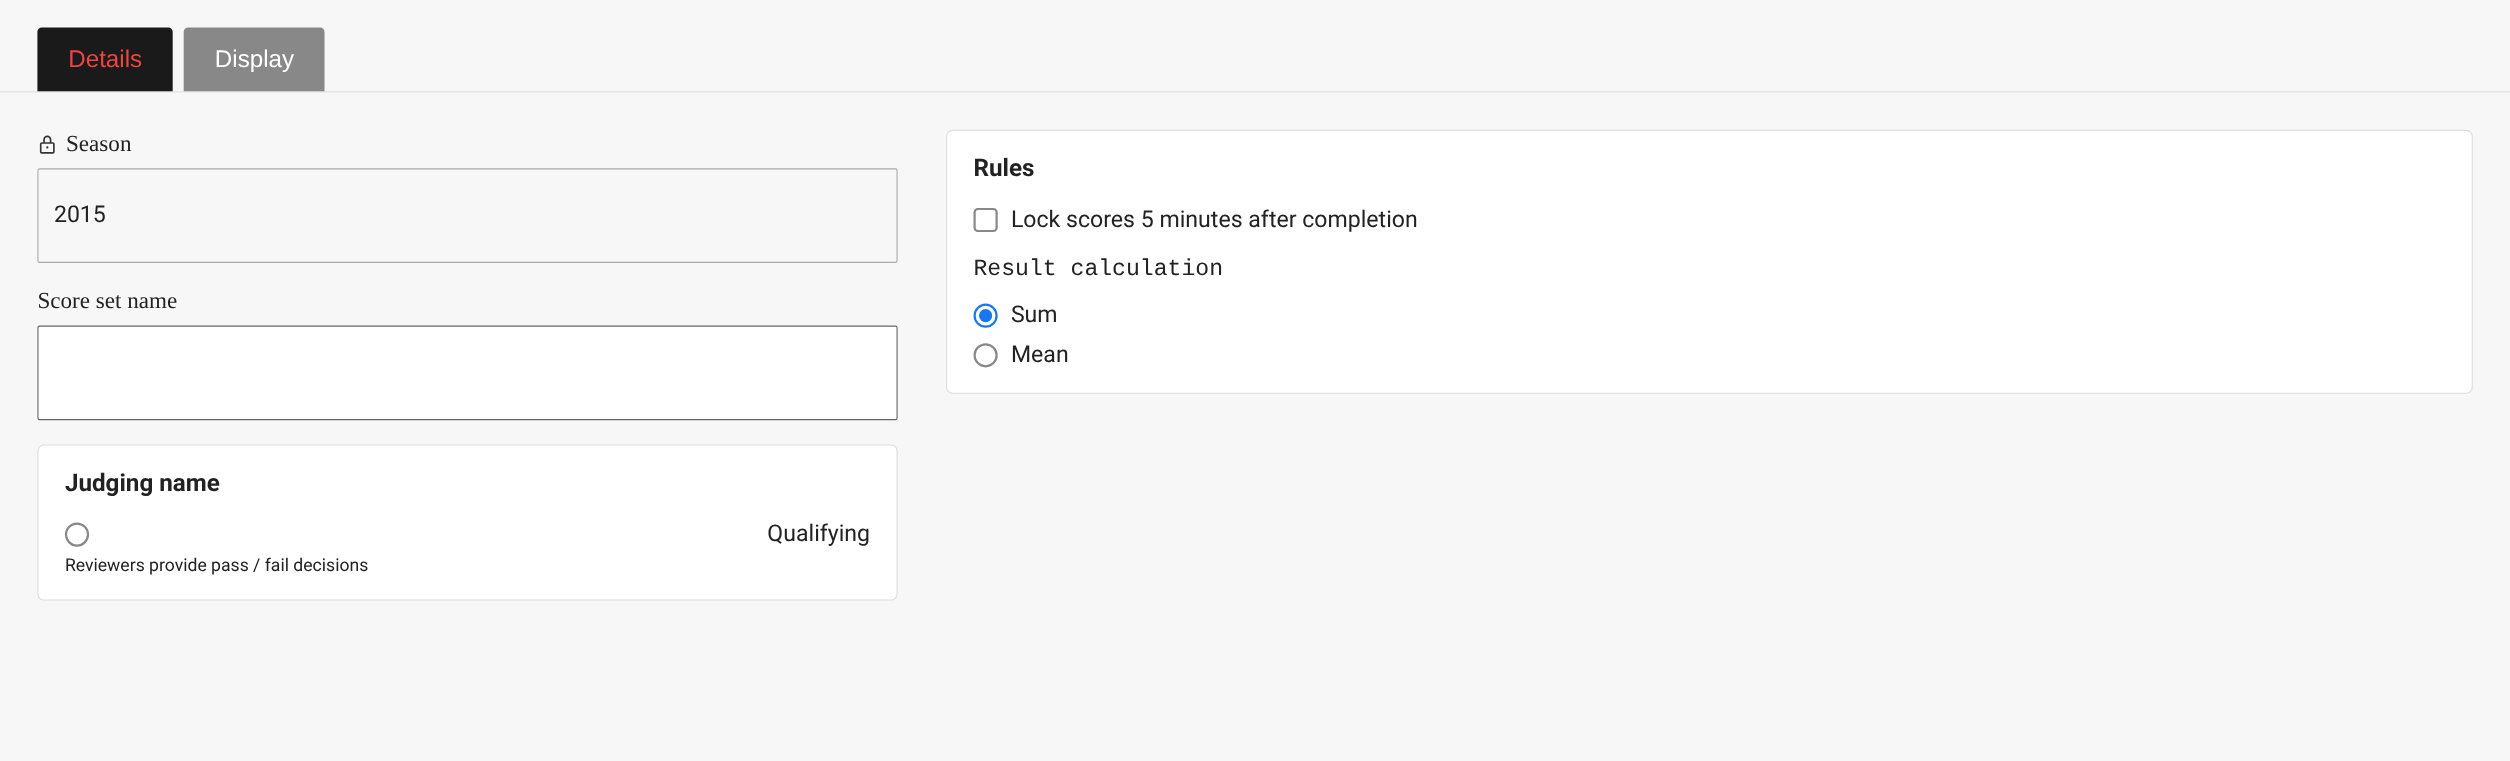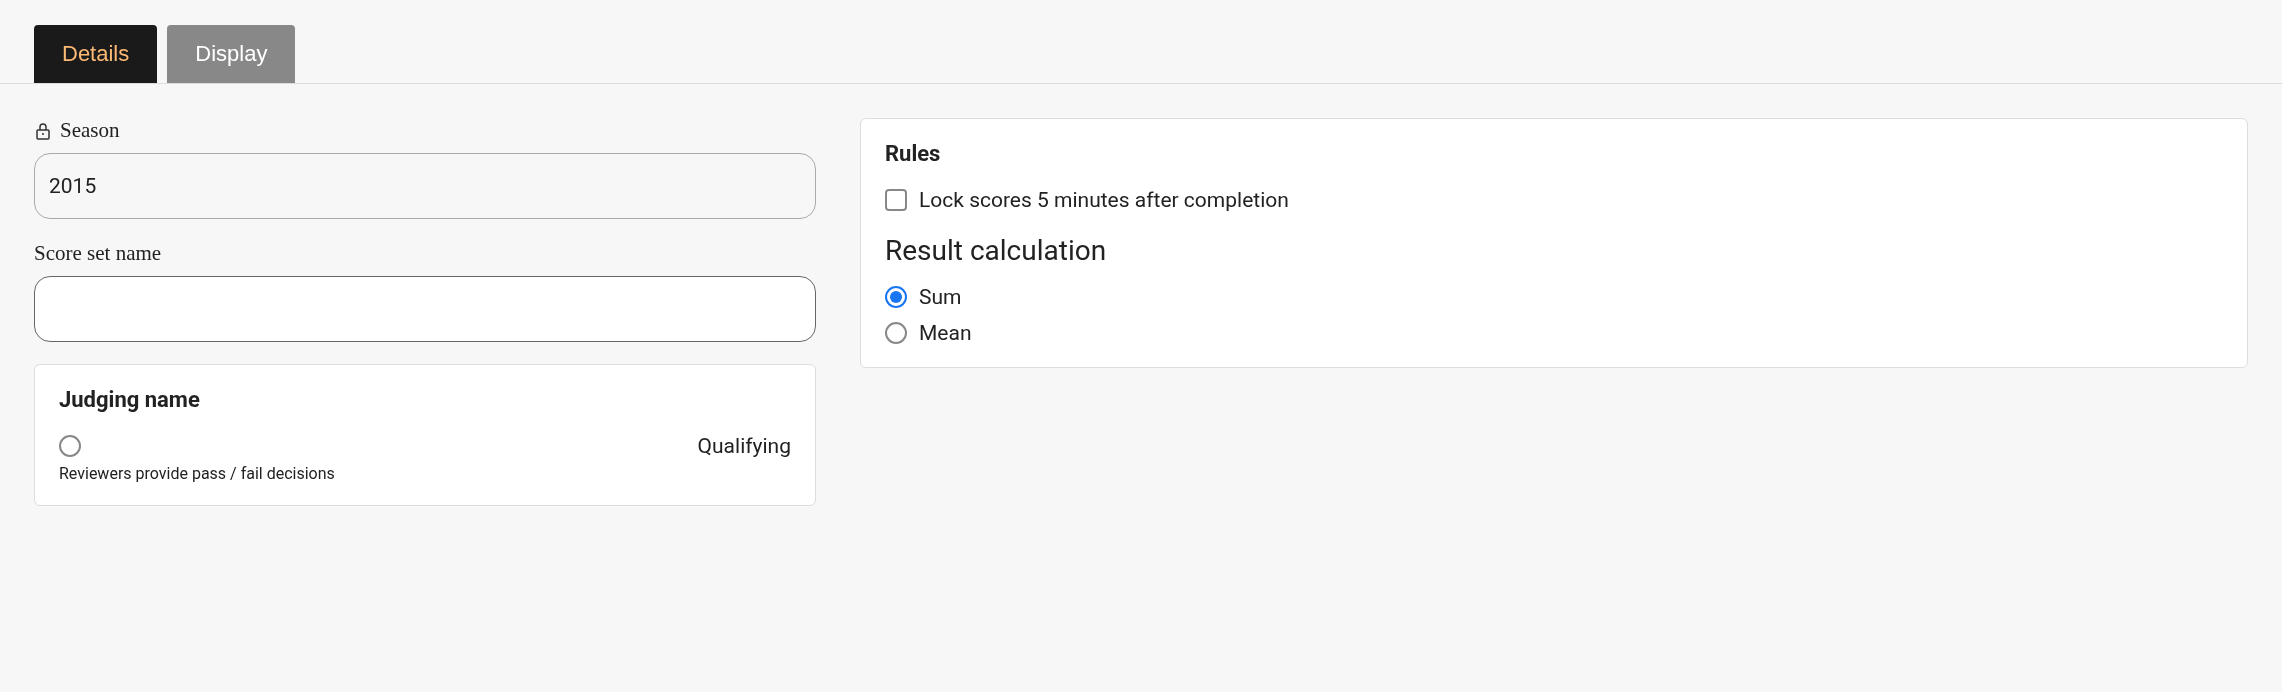--- a/index.html
+++ b/index.html
@@ -22,21 +22,21 @@
     }
     .tab {
       padding: 16px 28px;
       border-radius: 4px 4px 0 0;
       cursor: pointer;
       font-size: 22px;
       border: none;
     }
     .tab.active {
       background: #1a1a1a;
-      color: #fdba74;
+      color: #ef4444;
     }
     .tab.inactive {
       background: #888;
       color: #ffffff;
     }
     .content {
       display: flex;
       gap: 44px;
       padding: 34px;
       align-items: flex-start;
@@ -62,24 +62,24 @@
       display: inline-flex;
       align-items: center;
       justify-content: center;
     }
     .lock-icon svg {
       width: 16px;
       height: 18px;
     }
     .input-text {
       width: 100%;
-      padding: 20px 14px;
+      padding: 30px 14px;
       font-size: 21px;
       border: 1px solid #666;
-      border-radius: 16px;
+      border-radius: 2px;
       background: #fff;
       color: #222;
       font-family: inherit;
     }
     .input-text.locked {
       background: #f7f7f7;
       border-color: #aaa;
     }
     .field-group {
       margin-bottom: 22px;
@@ -133,23 +133,24 @@
       cursor: pointer;
       background: #fff;
     }
     .helper-text {
       font-size: 16px;
       color: #222;
       margin-top: 2px;
       margin-left: 0;
     }
     .sub-label {
-      font-size: 28px;
+      font-size: 21px;
       margin-bottom: 18px;
       margin-top: 4px;
+      font-family: Liberation Mono, monospace;
     }
     .judging-panel .radio-row {
       margin-bottom: 6px;
       justify-content: space-between;
     }
   </style>
 </head>
 <body>
 
 <div class="tabs">

